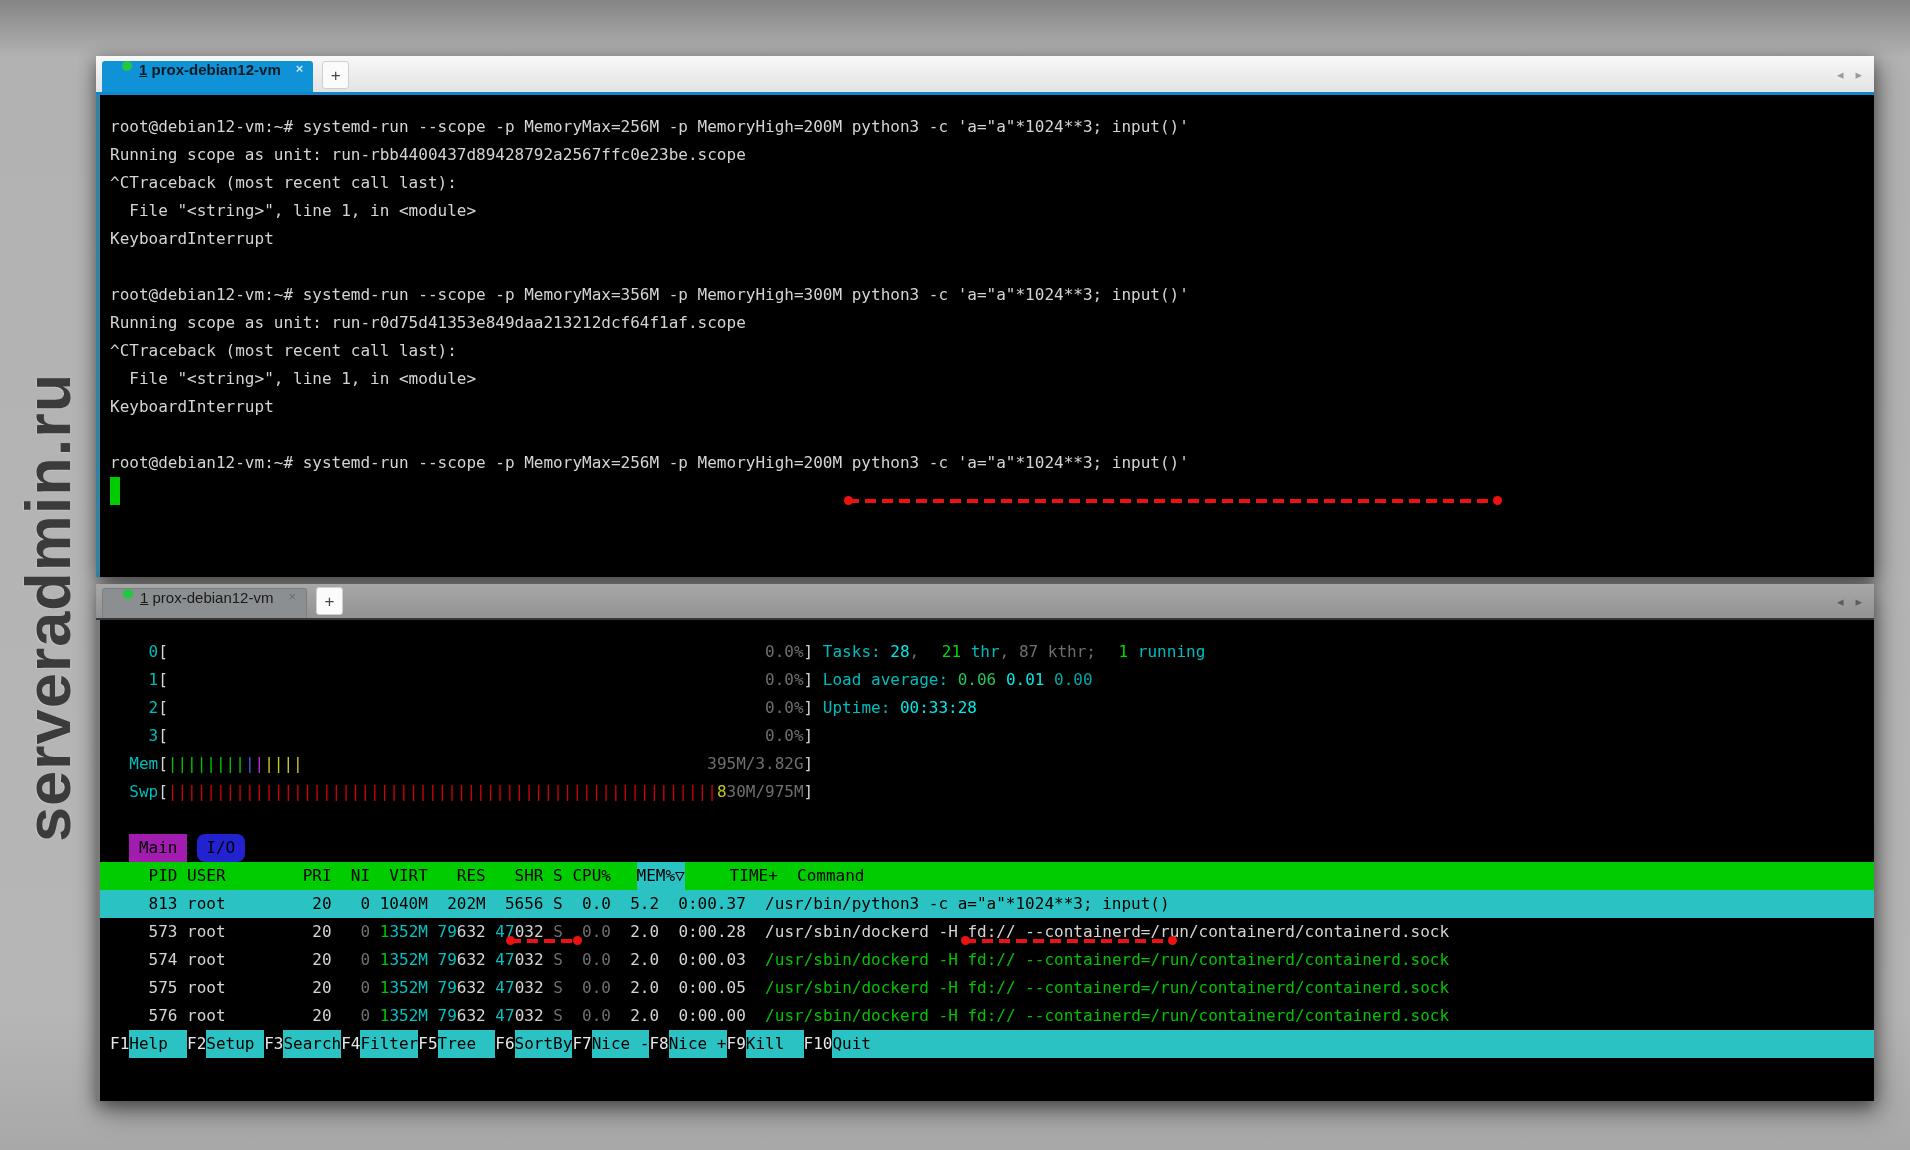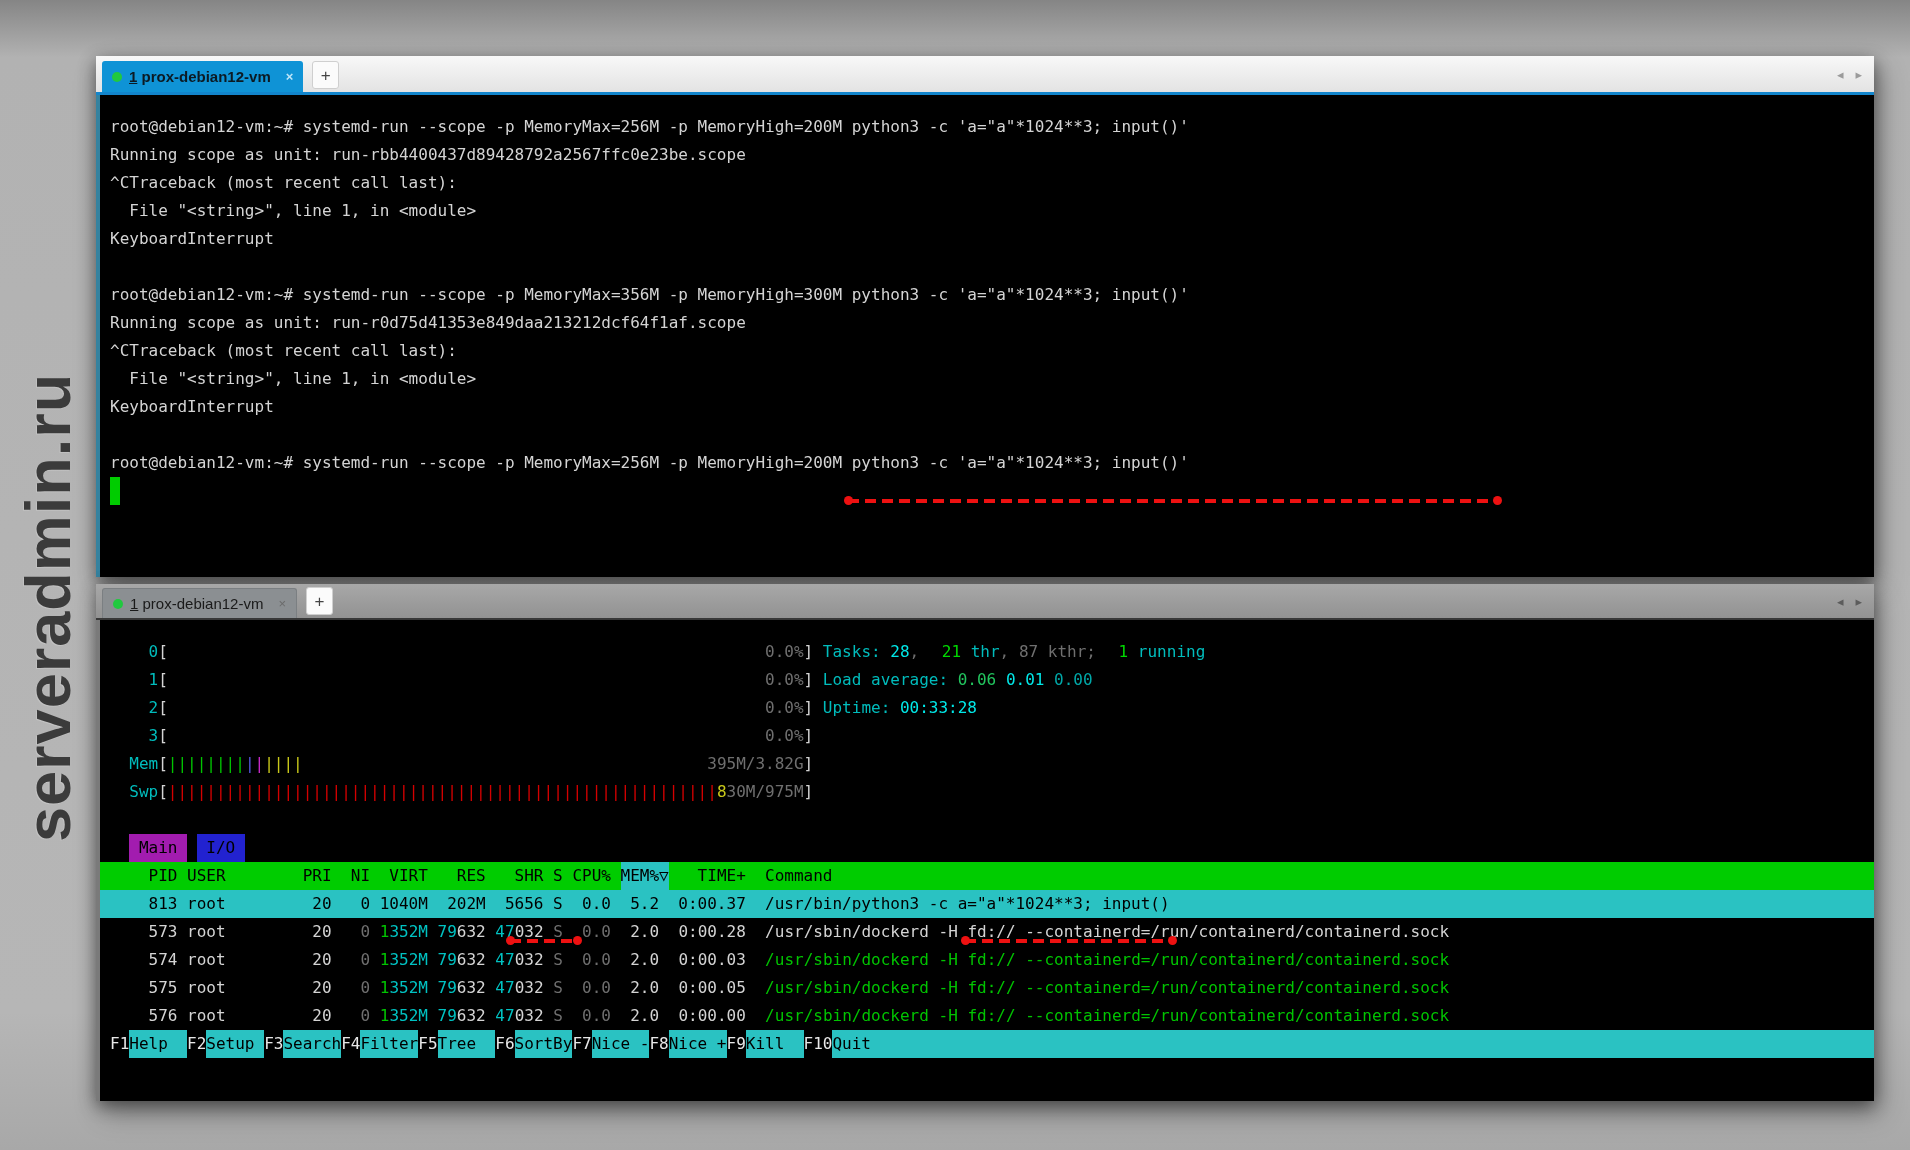--- a/index.html
+++ b/index.html
@@ -21,22 +21,22 @@
     box-shadow:0 5px 16px rgba(0,0,0,.45), 6px 12px 26px rgba(0,0,0,.30);
   }
   .win-top{top:56px;height:521px;}
   .win-bottom{top:584px;height:517px;}
 
   
   .tabbar{position:relative;display:flex;align-items:flex-end;}
   .tabbar-top{height:36px;background:linear-gradient(#f8f8f8,#e3e3e3);}
   .tabbar-bottom{height:34px;background:linear-gradient(#a8a8a8,#929292);}
   .tab{
-    display:flex;align-items:center;gap:7px;
-    margin-left:6px;height:31px;padding:0 10px 0 10px;
+    display:flex;gap:7px;
+    margin-left:6px;height:31px;padding:0 10px 0 20px;
     border-radius:3px 3px 0 0;font-size:15px;
   }
   .tab-top{background:#0f93d6;color:#0c1a23;font-weight:bold;}
   .tab-bottom{background:#8b8f92;color:#1a1a1a;height:29px;border:1px solid #7b7f82;border-bottom:none;}
   .tab-dot{width:10px;height:10px;border-radius:50%;background:#21c93f;flex:0 0 auto;}
   .tab-index{text-decoration:underline;}
   .tab-close{font-size:13px;margin-left:8px;}
   .tab-top .tab-close{color:#bfe6f8;}
   .tab-bottom .tab-close{color:#6b6b6b;}
   .newtab{
@@ -75,25 +75,25 @@
   .gn {color:#00c400;}
   .gnb{color:#00d800;margin-left:13px;}
   .yl {color:#c9c91a;}
   .rd {color:#d40000;}
   .mg {color:#ca28ca;}
   .bl {color:#5555dd;}
   .wb {color:#22c55e;}
   .k  {color:#000;}
   .cursor{background:#00cc00;color:#00cc00;}
 
-  .hdr{background:#00cc00;}
+  .hdr{background:#00cc00;gap:16px;}
   .hdr .sort{background:#2ac2c2;}
   .sel{background:#2ac2c2;}
   .chip-g{background:#a21caf;color:#000;}
-  .chip-b{background:#2222d0;color:#000;}
+  .chip-b{background:#2222d0;color:#000;border-radius:8px;}
   .fk{color:#e8e8e8;}
   .fl{background:#2ac2c2;color:#000;}
   .fill{flex:1;}
 
   
   .rdash{
     position:absolute;height:4px;
     background:repeating-linear-gradient(90deg,#ee1111 0 11px,transparent 11px 17px);
   }
   .rdash::before,.rdash::after{

